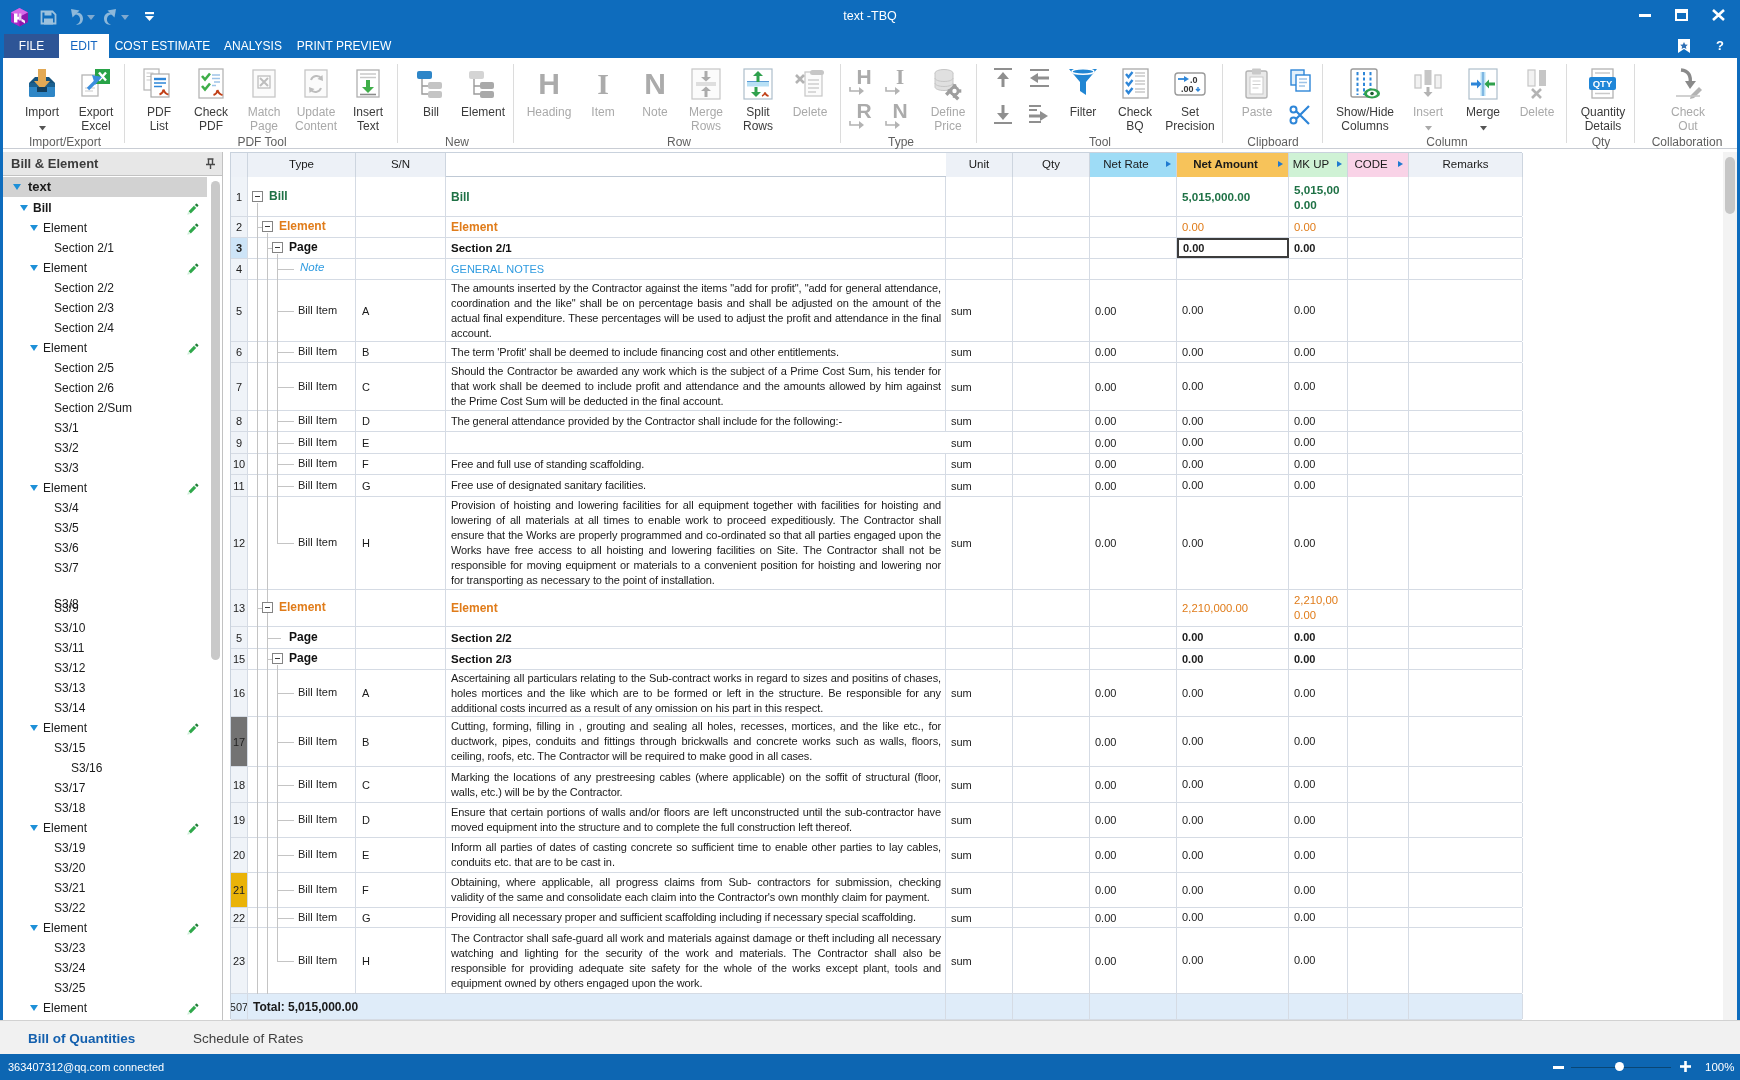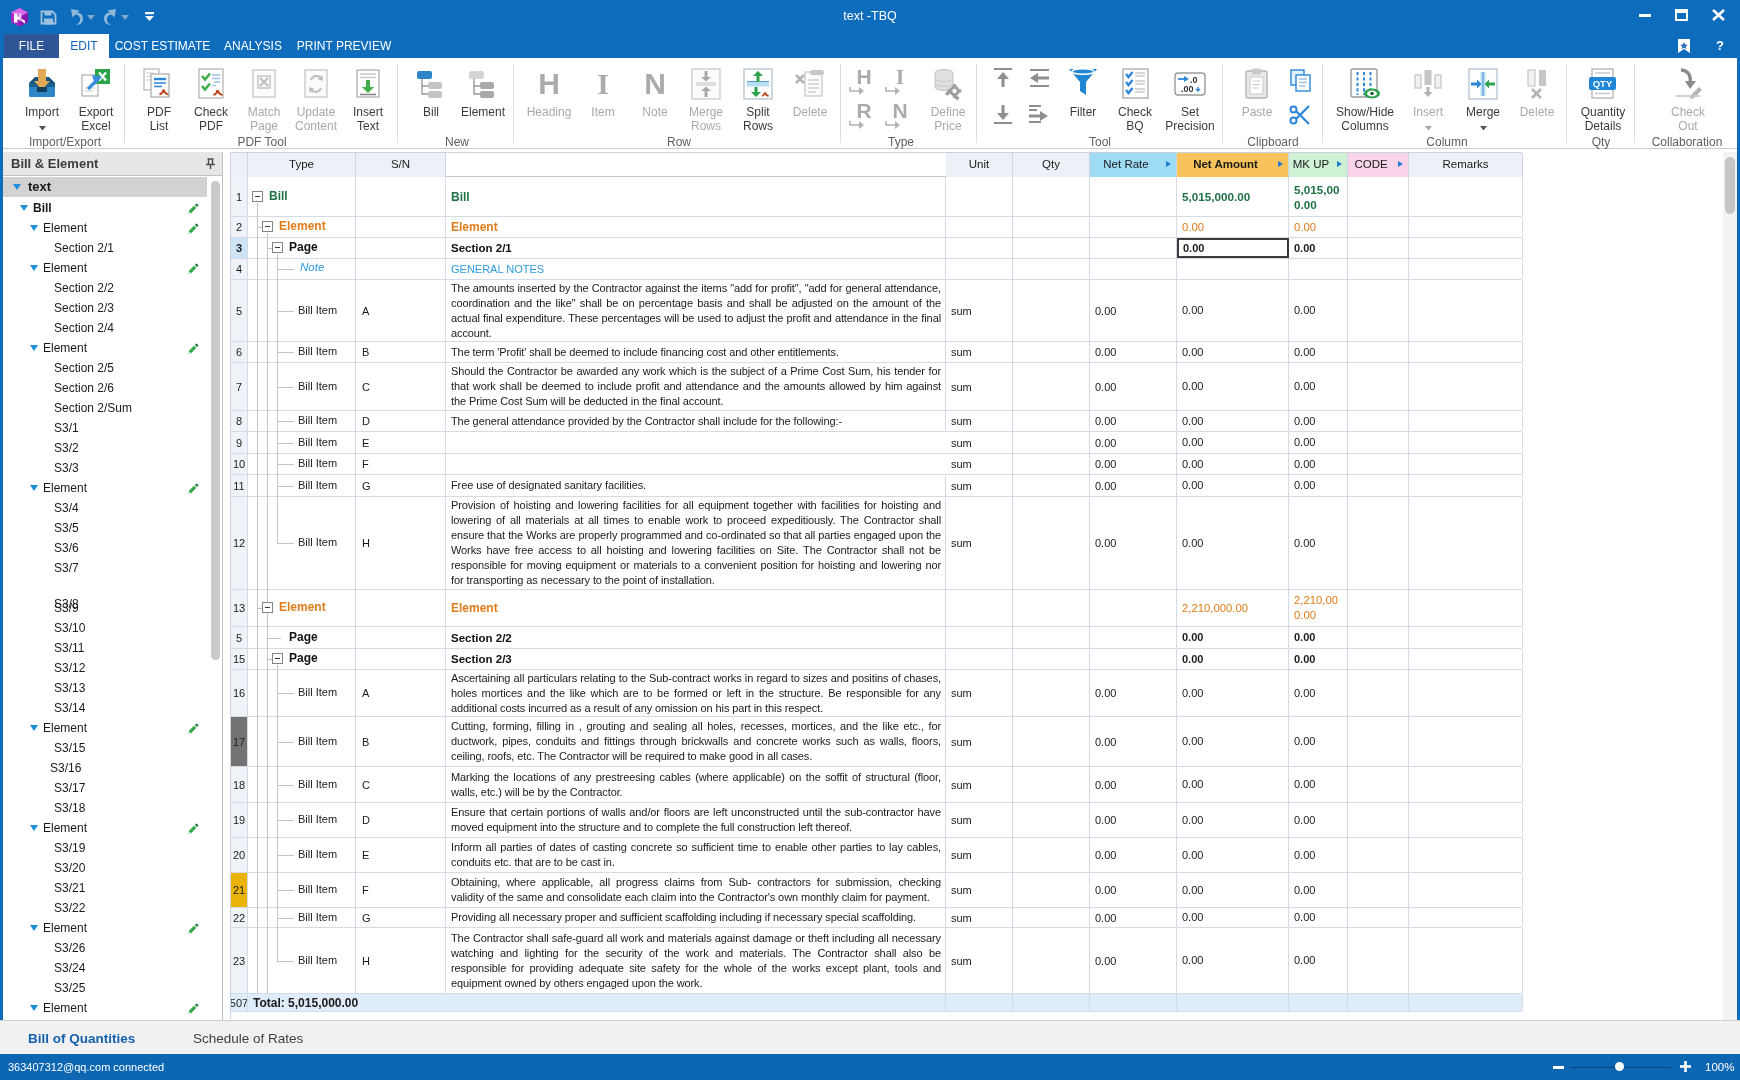--- a/index.html
+++ b/index.html
@@ -639,21 +639,21 @@
           <path d="M3.6 9.2 L9.2 3.6 L11.4 5.8 L5.8 11.4 Z" fill="#2fa84b"></path>
           <path d="M9.9 2.9 l2.2 2.2 1.1 -1.1 a0.7 0.7 0 0 0 0 -1 l-1.2 -1.2 a0.7 0.7 0 0 0 -1 0 z" fill="#1e7c36"></path>
           <path d="M3.1 9.7 L5.3 11.9 L2.2 12.8 Z" fill="#cdeed8"></path>
           <path d="M9.2 3.6 L11.4 5.8" stroke="#fff" stroke-width="0.8"></path>
         </svg></span>
     </div>
     <div class="trow" style="top:586px">
       <span style="position:absolute;left:51px;">S3/15</span>
     </div>
     <div class="trow" style="top:606px">
-      <span style="position:absolute;left:47px;">S3/16</span>
+      <span style="position:absolute;left:68px;">S3/16</span>
     </div>
     <div class="trow" style="top:626px">
       <span style="position:absolute;left:51px;">S3/17</span>
     </div>
     <div class="trow" style="top:646px">
       <span style="position:absolute;left:51px;">S3/18</span>
     </div>
     <div class="trow" style="top:666px">
       <span class="tri" style="left:27px"></span>
       <span style="position:absolute;left:40px;">Element</span>
@@ -680,21 +680,21 @@
       <span class="tri" style="left:27px"></span>
       <span style="position:absolute;left:40px;">Element</span>
       <span class="pencil" style="left:182px"><svg width="15" height="15" viewBox="0 0 15 15">
           <path d="M3.6 9.2 L9.2 3.6 L11.4 5.8 L5.8 11.4 Z" fill="#2fa84b"></path>
           <path d="M9.9 2.9 l2.2 2.2 1.1 -1.1 a0.7 0.7 0 0 0 0 -1 l-1.2 -1.2 a0.7 0.7 0 0 0 -1 0 z" fill="#1e7c36"></path>
           <path d="M3.1 9.7 L5.3 11.9 L2.2 12.8 Z" fill="#cdeed8"></path>
           <path d="M9.2 3.6 L11.4 5.8" stroke="#fff" stroke-width="0.8"></path>
         </svg></span>
     </div>
     <div class="trow" style="top:786px">
-      <span style="position:absolute;left:51px;">S3/26</span>
+      <span style="position:absolute;left:51px;">S3/23</span>
     </div>
     <div class="trow" style="top:806px">
       <span style="position:absolute;left:51px;">S3/24</span>
     </div>
     <div class="trow" style="top:826px">
       <span style="position:absolute;left:51px;">S3/25</span>
     </div>
     <div class="trow" style="top:846px">
       <span class="tri" style="left:27px"></span>
       <span style="position:absolute;left:40px;">Element</span>
@@ -974,20 +974,23 @@
     </div>
     <div class="row" style="top:302px;height:21px">
       <div class="cell vc num" style="left:0;width:17px;background:#eff3f8;">10</div>
       <div class="cell" style="left:17px;width:108px;">
         <span class="guide" style="left:29px;top:10px;width:17px;height:1px"></span>
         <span class="tlab" style="left:50px;top:3px;font-size:11px;color:#222">Bill Item</span>
       </div>
       <div class="cell vc" style="left:125px;width:90px;">
         <span style="padding-left:6px">F</span>
       </div>
+      <div class="cell" style="left:215px;width:500px;display:flex;align-items:center">
+        <div class="desc">Free and full use of standing scaffolding.</div>
+      </div>
       <div class="cell vc" style="left:715px;width:67px;">
         <span style="padding-left:5px">sum</span>
       </div>
       <div class="cell vc" style="left:782px;width:77px;"></div>
       <div class="cell vc" style="left:859px;width:87px;">
         <span style="padding-left:5px">0.00</span>
       </div>
       <div class="cell vc" style="left:946px;width:112px;">
         <span class="rt" style="">0.00</span>
       </div>
@@ -1356,21 +1359,21 @@
       </div>
       <div class="cell vc" style="left:946px;width:112px;">
         <span class="rt" style="">0.00</span>
       </div>
       <div class="cell vc" style="left:1058px;width:59px;">
         <span class="rt" style="">0.00</span>
       </div>
       <div class="cell vc" style="left:1117px;width:61px;"></div>
       <div class="cell vc" style="left:1178px;width:114px;"></div>
     </div>
-    <div class="row" style="top:842px;height:18px;background:#dfecf9">
+    <div class="row" style="top:842px;height:26px;background:#dfecf9">
       <div class="cell vc num" style="left:0;width:17px;background:#dfecf9;">507</div>
       <div class="cell vc" style="left:17px;width:698px">
         <span style="padding-left:5px;font-weight:bold;font-size:12px">Total: 5,015,000.00</span>
       </div>
       <div class="cell vc" style="left:715px;width:67px;"></div>
       <div class="cell vc" style="left:782px;width:77px;"></div>
       <div class="cell vc" style="left:859px;width:87px;"></div>
       <div class="cell vc" style="left:946px;width:112px;"></div>
       <div class="cell vc" style="left:1058px;width:59px;"></div>
       <div class="cell vc" style="left:1117px;width:61px;"></div>

